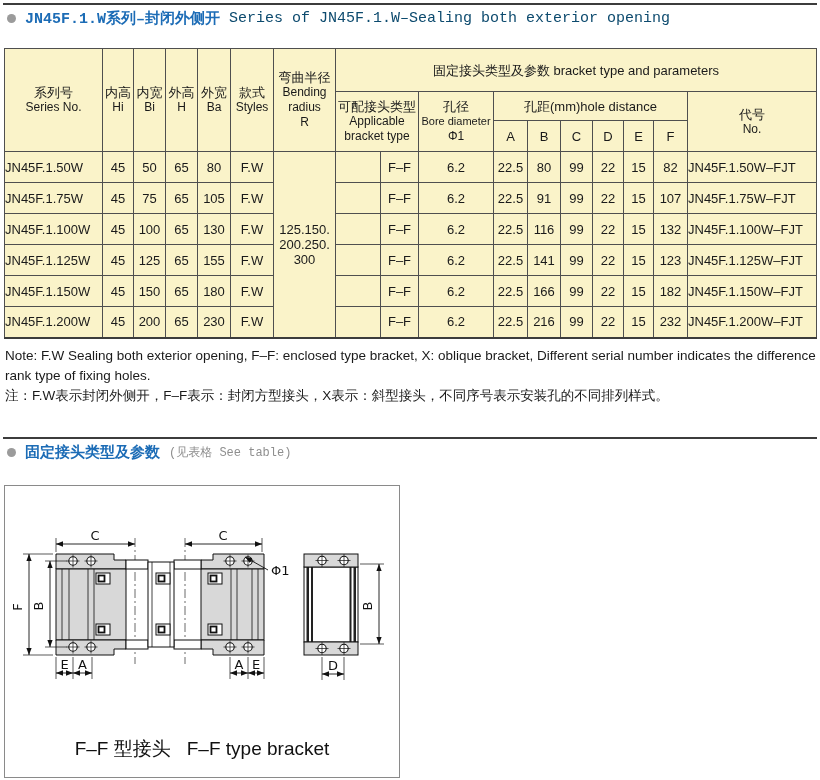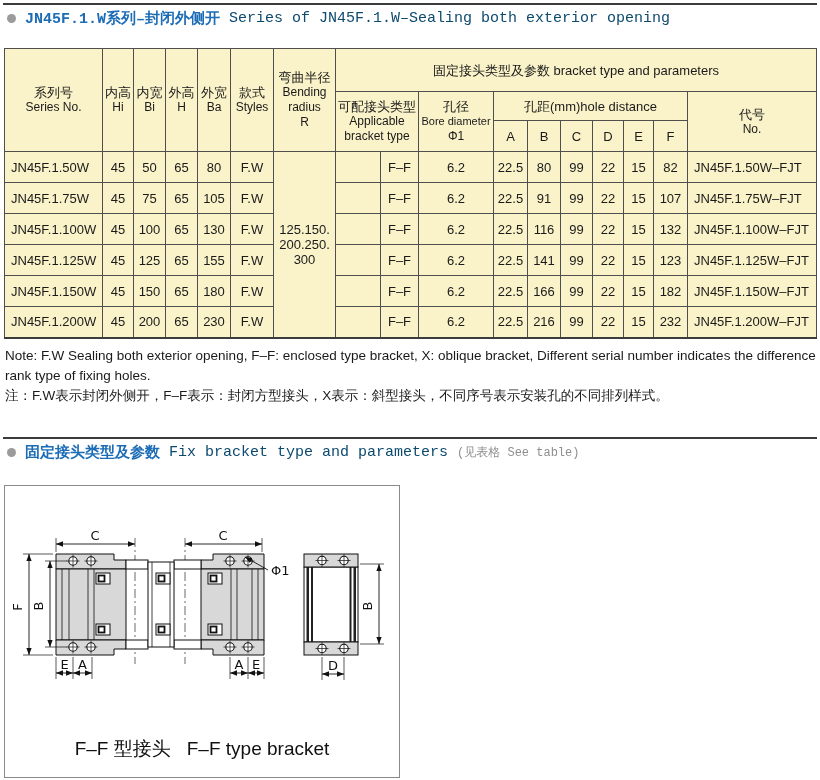--- a/index.html
+++ b/index.html
@@ -14,21 +14,21 @@
   .sec-head .zh{font-size:15px;font-weight:bold;color:#1c6cb6;}
   .sec-head .en{font-size:15px;color:#0c4a6e;}
   .sec-head .small{font-size:12px;color:#8e8e8e;}
 
   table.spec{position:absolute;left:4px;top:48px;border-collapse:collapse;table-layout:fixed;
     background:#faf3c9;border-bottom:2px solid #3c3c3c;}
   table.spec td{border:1px solid #4f4f4f;padding:0;text-align:center;vertical-align:middle;
     font-size:13px;line-height:15px;overflow:hidden;}
   table.spec td .en{font-size:12px;text-align:center;}
   table.spec td .en-sm{font-size:11px;}
-  table.spec td.left{text-align:left;padding-left:6px;}
+  table.spec td.left{text-align:left;}
   tr.hr1{height:43px;} tr.hr2{height:29px;} tr.hr3{height:31px;} tr.dr{height:31px;}
 
   .notes{position:absolute;left:5px;top:346px;width:811px;font-size:13.5px;line-height:20px;color:#1a1a1a;}
   .rule2{position:absolute;left:3px;right:3px;top:437px;border-top:2px solid #3c3c3c;}
 
   .draw-box{position:absolute;left:4px;top:485px;width:394px;height:291px;border:1px solid #8a8a8a;background:#fff;}
   .draw-box svg{position:absolute;left:0;top:0;}
   .caption{position:absolute;left:0;right:0;top:250px;text-align:center;font-size:19px;color:#111;}
   .caption .zh{margin-right:16px;}
 </style>
@@ -240,21 +240,20 @@
 <div class="notes">
   <div>Note: F.W Sealing both exterior opening, F–F: enclosed type bracket, X: oblique bracket, Different serial number indicates the difference rank type of fixing holes.</div>
   <div>注：F.W表示封闭外侧开，F–F表示：封闭方型接头，X表示：斜型接头，不同序号表示安装孔的不同排列样式。</div>
 </div>
 
 <div class="rule2"></div>
 
 <div class="sec-head" style="top:443px;">
   <span class="bullet"></span>
   <span class="zh">固定接头类型及参数</span>
-  <span class="en">Fix bracket type and parameters</span>
   <span class="small">(见表格 See table)</span>
 </div>
 
 <div class="draw-box">
   <svg width="394" height="291" viewBox="0 0 394 291">
     <defs>
       <marker id="arr" viewBox="0 0 10 10" refX="9" refY="5" markerWidth="9" markerHeight="9" orient="auto-start-reverse">
         <path d="M0,1.6 L9,5 L0,8.4 z" fill="#111"></path>
       </marker>
     </defs>

